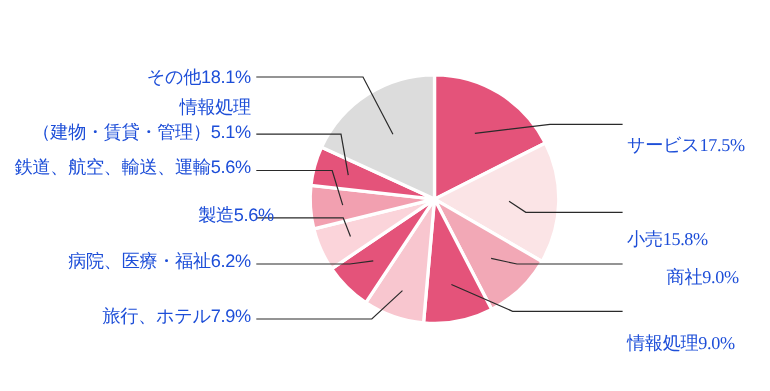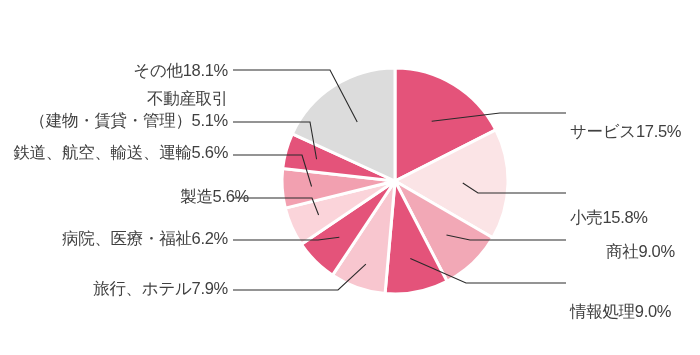--- a/index.html
+++ b/index.html
@@ -20,27 +20,28 @@
   #chart-svg {
     position: absolute;
     left: 0;
     top: 0;
     width: 700px;
     height: 355px;
   }
   .label-text {
     position: absolute;
     font-size: 16.5px;
-    color: #404040;
+    color: #1d4ed8;
     white-space: nowrap;
     letter-spacing: -0.3px;
     line-height: 1.28;
   }
   .label-right {
     text-align: left;
+    font-family: Liberation Serif, serif;
   }
   .label-left {
     text-align: right;
   }
 </style>
 </head>
 <body>
 
 <div id="chart-root">
   <svg id="chart-svg" viewBox="0 0 700 355">
@@ -68,20 +69,20 @@
         <polyline points="339.3325783836485,237.19562412312337 318,240 233,240" fill="none" stroke="#2a2a2a" stroke-width="1.1"></polyline>
         <polyline points="365.8704981408762,264.18732909187133 338,290 233,290" fill="none" stroke="#2a2a2a" stroke-width="1.1"></polyline>
       </g>
   </svg>
   <div id="labels-layer">
       <div class="label-text label-right" style="left: 570px; top: 121px;">サービス17.5%</div>
       <div class="label-text label-right" style="left: 570px; top: 207px;">小売15.8%</div>
       <div class="label-text label-right" style="left: 570px; top: 241px; margin-left: 36px;">商社9.0%</div>
       <div class="label-text label-right" style="left: 570px; top: 285px; margin-top: 16px;">情報処理9.0%</div>
       <div class="label-text label-left" style="right: 472px; top: 60px;">その他18.1%</div>
-      <div class="label-text label-left" style="right: 472px; top: 88px;">不動産取引</div>
+      <div class="label-text label-left" style="right: 472px; top: 88px;">情報処理</div>
       <div class="label-text label-left" style="right: 472px; top: 110px; margin-left: 40px;">（建物・賃貸・管理）5.1%</div>
       <div class="label-text label-left" style="right: 472px; top: 142px; margin-left: 34px;">鉄道、航空、輸送、運輸5.6%</div>
       <div class="label-text label-left" style="right: 451px; top: 186px;">製造5.6%</div>
       <div class="label-text label-left" style="right: 472px; top: 228px;">病院、医療・福祉6.2%</div>
       <div class="label-text label-left" style="right: 472px; top: 278px;">旅行、ホテル7.9%</div>
     </div>
 </div>
 
 </body></html>

